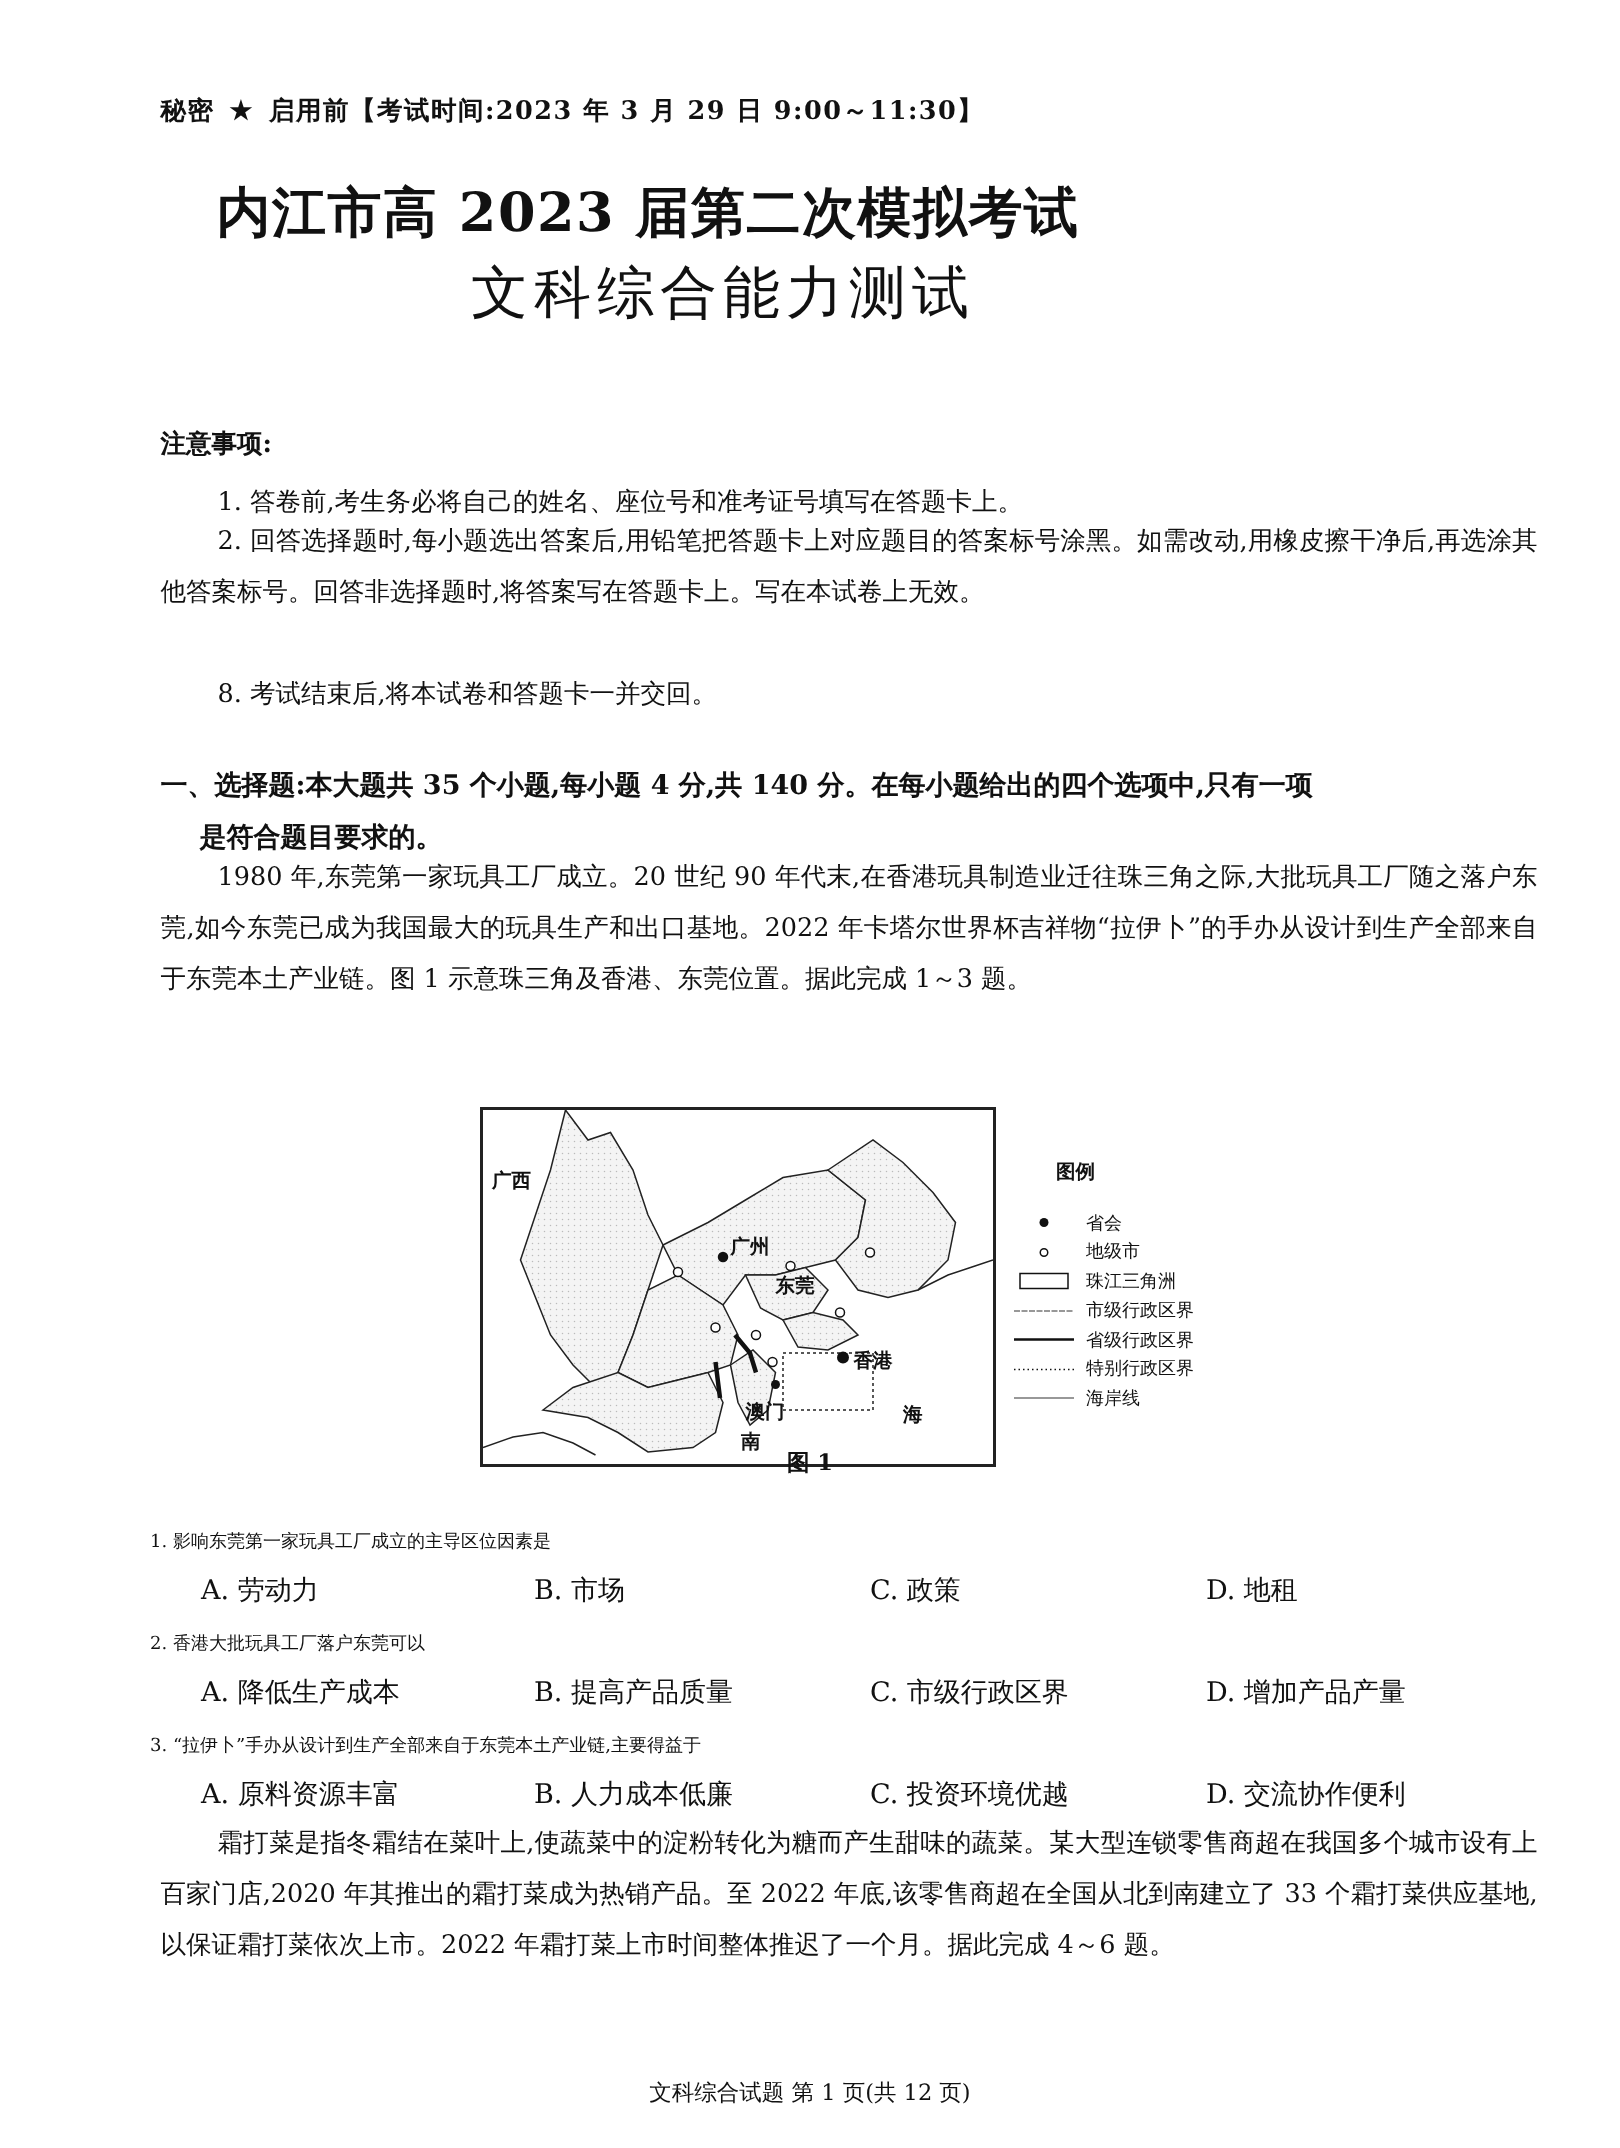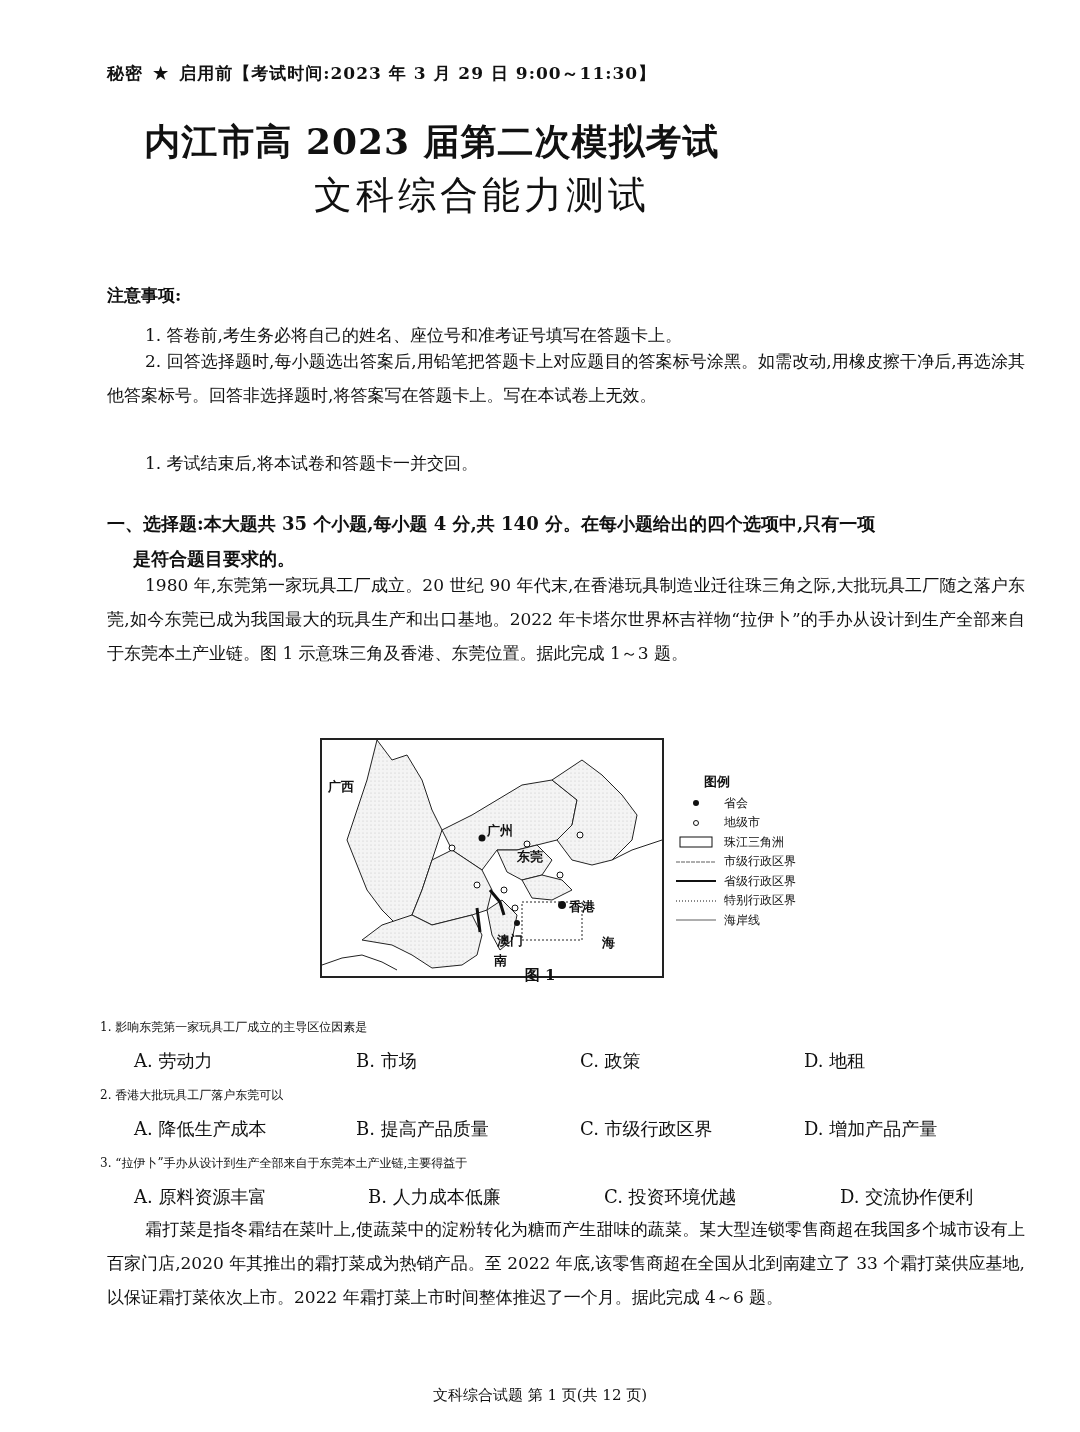--- a/index.html
+++ b/index.html
@@ -15,21 +15,21 @@
   .title2 { left: 0; width: 964px; text-align: center; top: 170px; font-size: 38px; font-family: "DejaVu Sans", "Liberation Sans", sans-serif; letter-spacing: 4px; }
   .notice-head { left: 107px; top: 284px; font-size: 17px; font-weight: bold; }
   .para { left: 107px; width: 918px; font-size: 17px; line-height: 34px; text-align: justify; }
   .indent { text-indent: 38px; }
   .sec-head { left: 107px; width: 918px; top: 506px; font-size: 18px; font-weight: bold; line-height: 35px; }
   .sec-head .second { display: block; padding-left: 26px; }
   .map-box { left: 320px; top: 718px; width: 344px; height: 240px; border: 2px solid #222; box-sizing: border-box; background: #fff; overflow: hidden; margin-top: 20px; }
   .map-box svg { display: block; }
   .map-label { position: absolute; font-size: 13px; font-weight: bold; }
   .legend { left: 676px; top: 772px; font-size: 12px; line-height: 19.5px; }
-  .legend .lg-title { font-weight: bold; font-size: 13px; margin-left: 28px; margin-bottom: 2px; }
+  .legend .lg-title { font-weight: bold; font-size: 13px; margin-left: 28px; margin-bottom: 14px; }
   .legend .row { display: flex; align-items: center; white-space: nowrap; }
   .legend .sym { width: 40px; display: inline-flex; justify-content: center; align-items: center; margin-right: 8px; }
   .fig-caption { left: 0; width: 1080px; text-align: center; top: 966px; font-size: 15px; font-weight: bold; }
   .q { left: 100px; font-size: 12px; line-height: 34px; }
   .opts { left: 134px; width: 900px; font-size: 18px; line-height: 34px; display: flex; }
   .opts span { display: inline-block; }
   .opts .o0 { width: 222px; } .opts .o1 { width: 224px; } .opts .o2 { width: 224px; }
   .footer { left: 0; width: 1080px; text-align: center; top: 1386px; font-size: 15px; }
 </style>
 </head>
@@ -38,21 +38,21 @@
 <div class="abs header-line">
   <span>秘密</span><span class="star">★</span><span>启用前【考试时间:2023 年 3 月 29 日 9:00～11:30】</span>
 </div>
 
 <div class="abs title1">内江市高 2023 届第二次模拟考试</div>
 <div class="abs title2">文科综合能力测试</div>
 
 <div class="abs notice-head">注意事项:</div>
 <div class="abs para indent" style="top:318px;">1. 答卷前,考生务必将自己的姓名、座位号和准考证号填写在答题卡上。</div>
 <div class="abs para indent" style="top:344px;">2. 回答选择题时,每小题选出答案后,用铅笔把答题卡上对应题目的答案标号涂黑。如需改动,用橡皮擦干净后,再选涂其他答案标号。回答非选择题时,将答案写在答题卡上。写在本试卷上无效。</div>
-<div class="abs para indent" style="top:446px;">1. 考试结束后,将本试卷和答题卡一并交回。</div>
+<div class="abs para indent" style="top:446px;">8. 考试结束后,将本试卷和答题卡一并交回。</div>
 
 <div class="abs sec-head">
   <span>一、选择题:本大题共 35 个小题,每小题 4 分,共 140 分。在每小题给出的四个选项中,只有一项</span>
   <span class="second">是符合题目要求的。</span>
 </div>
 
 <div class="abs para indent" style="top:568px;">1980 年,东莞第一家玩具工厂成立。20 世纪 90 年代末,在香港玩具制造业迁往珠三角之际,大批玩具工厂随之落户东莞,如今东莞已成为我国最大的玩具生产和出口基地。2022 年卡塔尔世界杯吉祥物“拉伊卜”的手办从设计到生产全部来自于东莞本土产业链。图 1 示意珠三角及香港、东莞位置。据此完成 1～3 题。</div>
 
 <div class="abs map-box">
   <svg width="340" height="236" viewBox="0 0 340 236">
@@ -179,21 +179,21 @@
 
 <div class="abs q" style="top:1078px;">2. 香港大批玩具工厂落户东莞可以</div>
 <div class="abs opts" style="top:1112px;">
   <span class="o0">A. 降低生产成本</span>
   <span class="o1">B. 提高产品质量</span>
   <span class="o2">C. 市级行政区界</span>
   <span class="o3">D. 增加产品产量</span>
 </div>
 
 <div class="abs q" style="top:1146px;">3. “拉伊卜”手办从设计到生产全部来自于东莞本土产业链,主要得益于</div>
-<div class="abs opts" style="top:1180px;gap:12px;">
+<div class="abs opts" style="top:1180px;">
   <span class="o0">A. 原料资源丰富</span>
   <span class="o1">B. 人力成本低廉</span>
   <span class="o2">C. 投资环境优越</span>
   <span class="o3">D. 交流协作便利</span>
 </div>
 
 <div class="abs para indent" style="top:1212px;">霜打菜是指冬霜结在菜叶上,使蔬菜中的淀粉转化为糖而产生甜味的蔬菜。某大型连锁零售商超在我国多个城市设有上百家门店,2020 年其推出的霜打菜成为热销产品。至 2022 年底,该零售商超在全国从北到南建立了 33 个霜打菜供应基地,以保证霜打菜依次上市。2022 年霜打菜上市时间整体推迟了一个月。据此完成 4～6 题。</div>
 
 <div class="abs footer">文科综合试题 第 1 页(共 12 页)</div>
 

